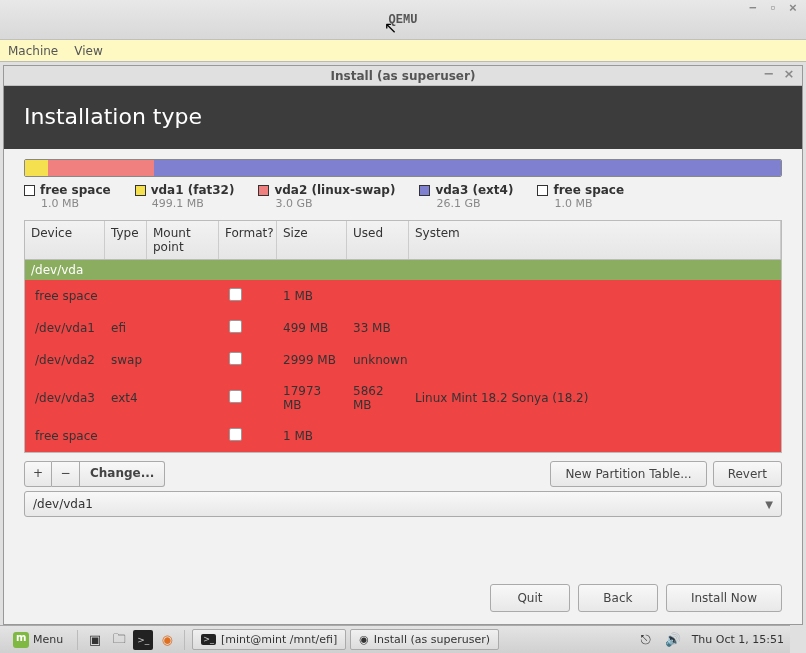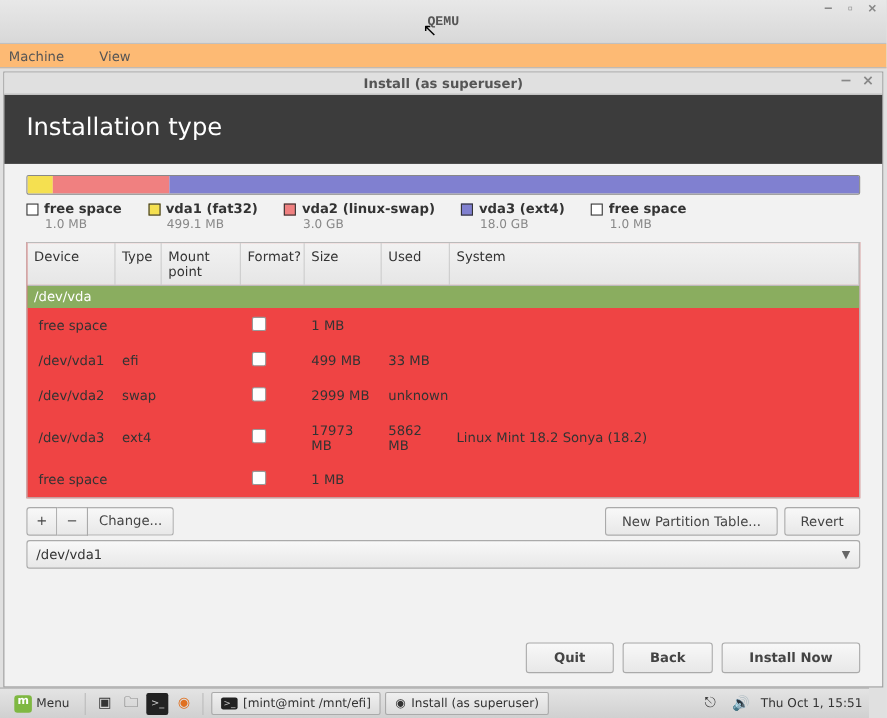--- a/index.html
+++ b/index.html
@@ -4,21 +4,21 @@
 <style>
 * { box-sizing: border-box; margin: 0; padding: 0; }
 body { font-family: "DejaVu Sans", "Liberation Sans", Arial, sans-serif; font-size: 12px; color: #333; background: #d6d6d6; width: 806px; height: 653px; overflow: hidden; position: relative; }
 
 
 .qemu-window { width: 806px; height: 653px; background: #e0e0e0; }
 .qemu-titlebar { height: 40px; background: linear-gradient(#e8e8e8,#d8d8d8); display: flex; align-items: center; justify-content: center; position: relative; border-bottom: 1px solid #c0c0c0; font-family: Liberation Mono, monospace; }
 .qemu-title { font-weight: bold; color: #555; font-size: 12px; }
 .qemu-win-controls { position: absolute; right: 4px; top: 2px; display: flex; gap: 2px; }
 .win-btn { width: 18px; height: 16px; color: #888; text-align: center; line-height: 14px; font-size: 13px; cursor: pointer; font-weight: bold; }
-.qemu-menubar { height: 22px; background: #fdba74; display: flex; align-items: center; padding: 0 8px; gap: 32px; font-size: 12px; color: #555; border-bottom: 1px solid #bbb; }
+.qemu-menubar { height: 22px; background: #fef9c3; display: flex; align-items: center; padding: 0 8px; gap: 16px; font-size: 12px; color: #555; border-bottom: 1px solid #bbb; }
 .menu-item { cursor: pointer; }
 
 
 .install-window { margin: 3px; background: #f2f2f2; border: 1px solid #999; height: 560px; position: relative; }
 .install-titlebar { height: 20px; display: flex; align-items: center; justify-content: center; position: relative; background: #e0e0e0; border-bottom: 1px solid #c0c0c0; }
 .install-title { font-weight: bold; color: #555; font-size: 12px; }
 .install-win-controls { position: absolute; right: 4px; top: 1px; display: flex; gap: 2px; }
 
 .header-dark { background: #3c3c3c; color: #fff; padding: 18px 20px 20px 20px; font-size: 22px; font-weight: normal; }
 
@@ -54,31 +54,31 @@
 .chk { width: 13px; height: 13px; border: 1px solid #999; background: #fff; display: inline-block; border-radius: 2px; margin-left: 4px; }
 .tbl-body .tbl-row { padding: 3px 0; }
 
 
 .tbl-tools { display: flex; justify-content: space-between; margin-top: 8px; }
 .tbl-tools-left { display: flex; gap: 0; }
 .tbtn { border: 1px solid #aaa; background: linear-gradient(#f8f8f8,#e8e8e8); padding: 4px 10px; font-size: 12px; cursor: pointer; color: #444; }
 .tbtn.small { width: 28px; text-align: center; padding: 4px 0; }
 .tbl-tools-left .tbtn + .tbtn { border-left: none; }
 .tbtn:first-child { border-radius: 3px 0 0 3px; }
-.tbl-tools-left .tbtn:last-child { border-radius: 0 3px 3px 0; }
+.tbl-tools-left .tbtn:last-child { border-radius: 0 3px 3px 0; font-weight: bold; }
 .tbl-tools-right { display: flex; gap: 6px; }
 .tbl-tools-right .tbtn { border-radius: 3px; padding: 5px 14px; }
 
 .boot-label { margin-top: 10px; font-size: 12px; color: #333; }
 .boot-select { margin-top: 4px; border: 1px solid #aaa; background: linear-gradient(#f8f8f8,#e8e8e8); padding: 5px 8px; border-radius: 3px; display: flex; justify-content: space-between; align-items: center; cursor: pointer; }
 .boot-select .arrow { color: #666; font-size: 10px; }
 
 
 .nav-buttons { position: absolute; bottom: 12px; right: 20px; display: flex; gap: 8px; }
-.nav-buttons .tbtn { border-radius: 3px; padding: 6px 24px; min-width: 80px; text-align: center; font-weight: bold; }
+.nav-buttons .tbtn { border-radius: 3px; padding: 6px 24px; min-width: 80px; text-align: center; }
 
 
 .taskbar { position: absolute; bottom: 0; left: 0; right: 16px; height: 28px; background: linear-gradient(#e4e4e4,#d0d0d0); border-top: 1px solid #aaa; display: flex; align-items: center; padding: 0 6px; gap: 4px; font-size: 11px; }
 .tb-menu { display: flex; align-items: center; gap: 4px; padding: 2px 6px; border: 1px solid transparent; border-radius: 2px; cursor: pointer; }
 .mint-logo { width: 16px; height: 16px; background: #7fb842; border-radius: 3px; position: relative; }
 .mint-logo::after { content: "m"; color: #fff; font-weight: bold; font-size: 10px; position: absolute; left: 3px; top: 0px; }
 .tb-sep { width: 1px; height: 20px; background: #bbb; margin: 0 3px; }
 .tb-icon { width: 20px; height: 20px; display: flex; align-items: center; justify-content: center; cursor: pointer; font-size: 13px; }
 .tb-task { border: 1px solid #aaa; background: linear-gradient(#f0f0f0,#dcdcdc); padding: 3px 8px; border-radius: 2px; display: flex; align-items: center; gap: 5px; cursor: pointer; font-size: 11px; }
 .tb-right { margin-left: auto; display: flex; align-items: center; gap: 8px; }
@@ -139,21 +139,21 @@
               <span class="swatch" style="background:#f08080"></span>
               <span class="legend-label">vda2 (linux-swap)</span>
             </div>
           <span class="legend-sub">3.0 GB</span>
         </div>
         <div class="legend-item">
           <div class="legend-top">
               <span class="swatch" style="background:#8080d0"></span>
               <span class="legend-label">vda3 (ext4)</span>
             </div>
-          <span class="legend-sub">18.0 GB</span>
+          <span class="legend-sub">26.1 GB</span>
         </div>
         <div class="legend-item">
           <div class="legend-top">
               <span class="swatch" style="background:#fff"></span>
               <span class="legend-label">free space</span>
             </div>
           <span class="legend-sub">1.0 MB</span>
         </div>
       </div>
 

